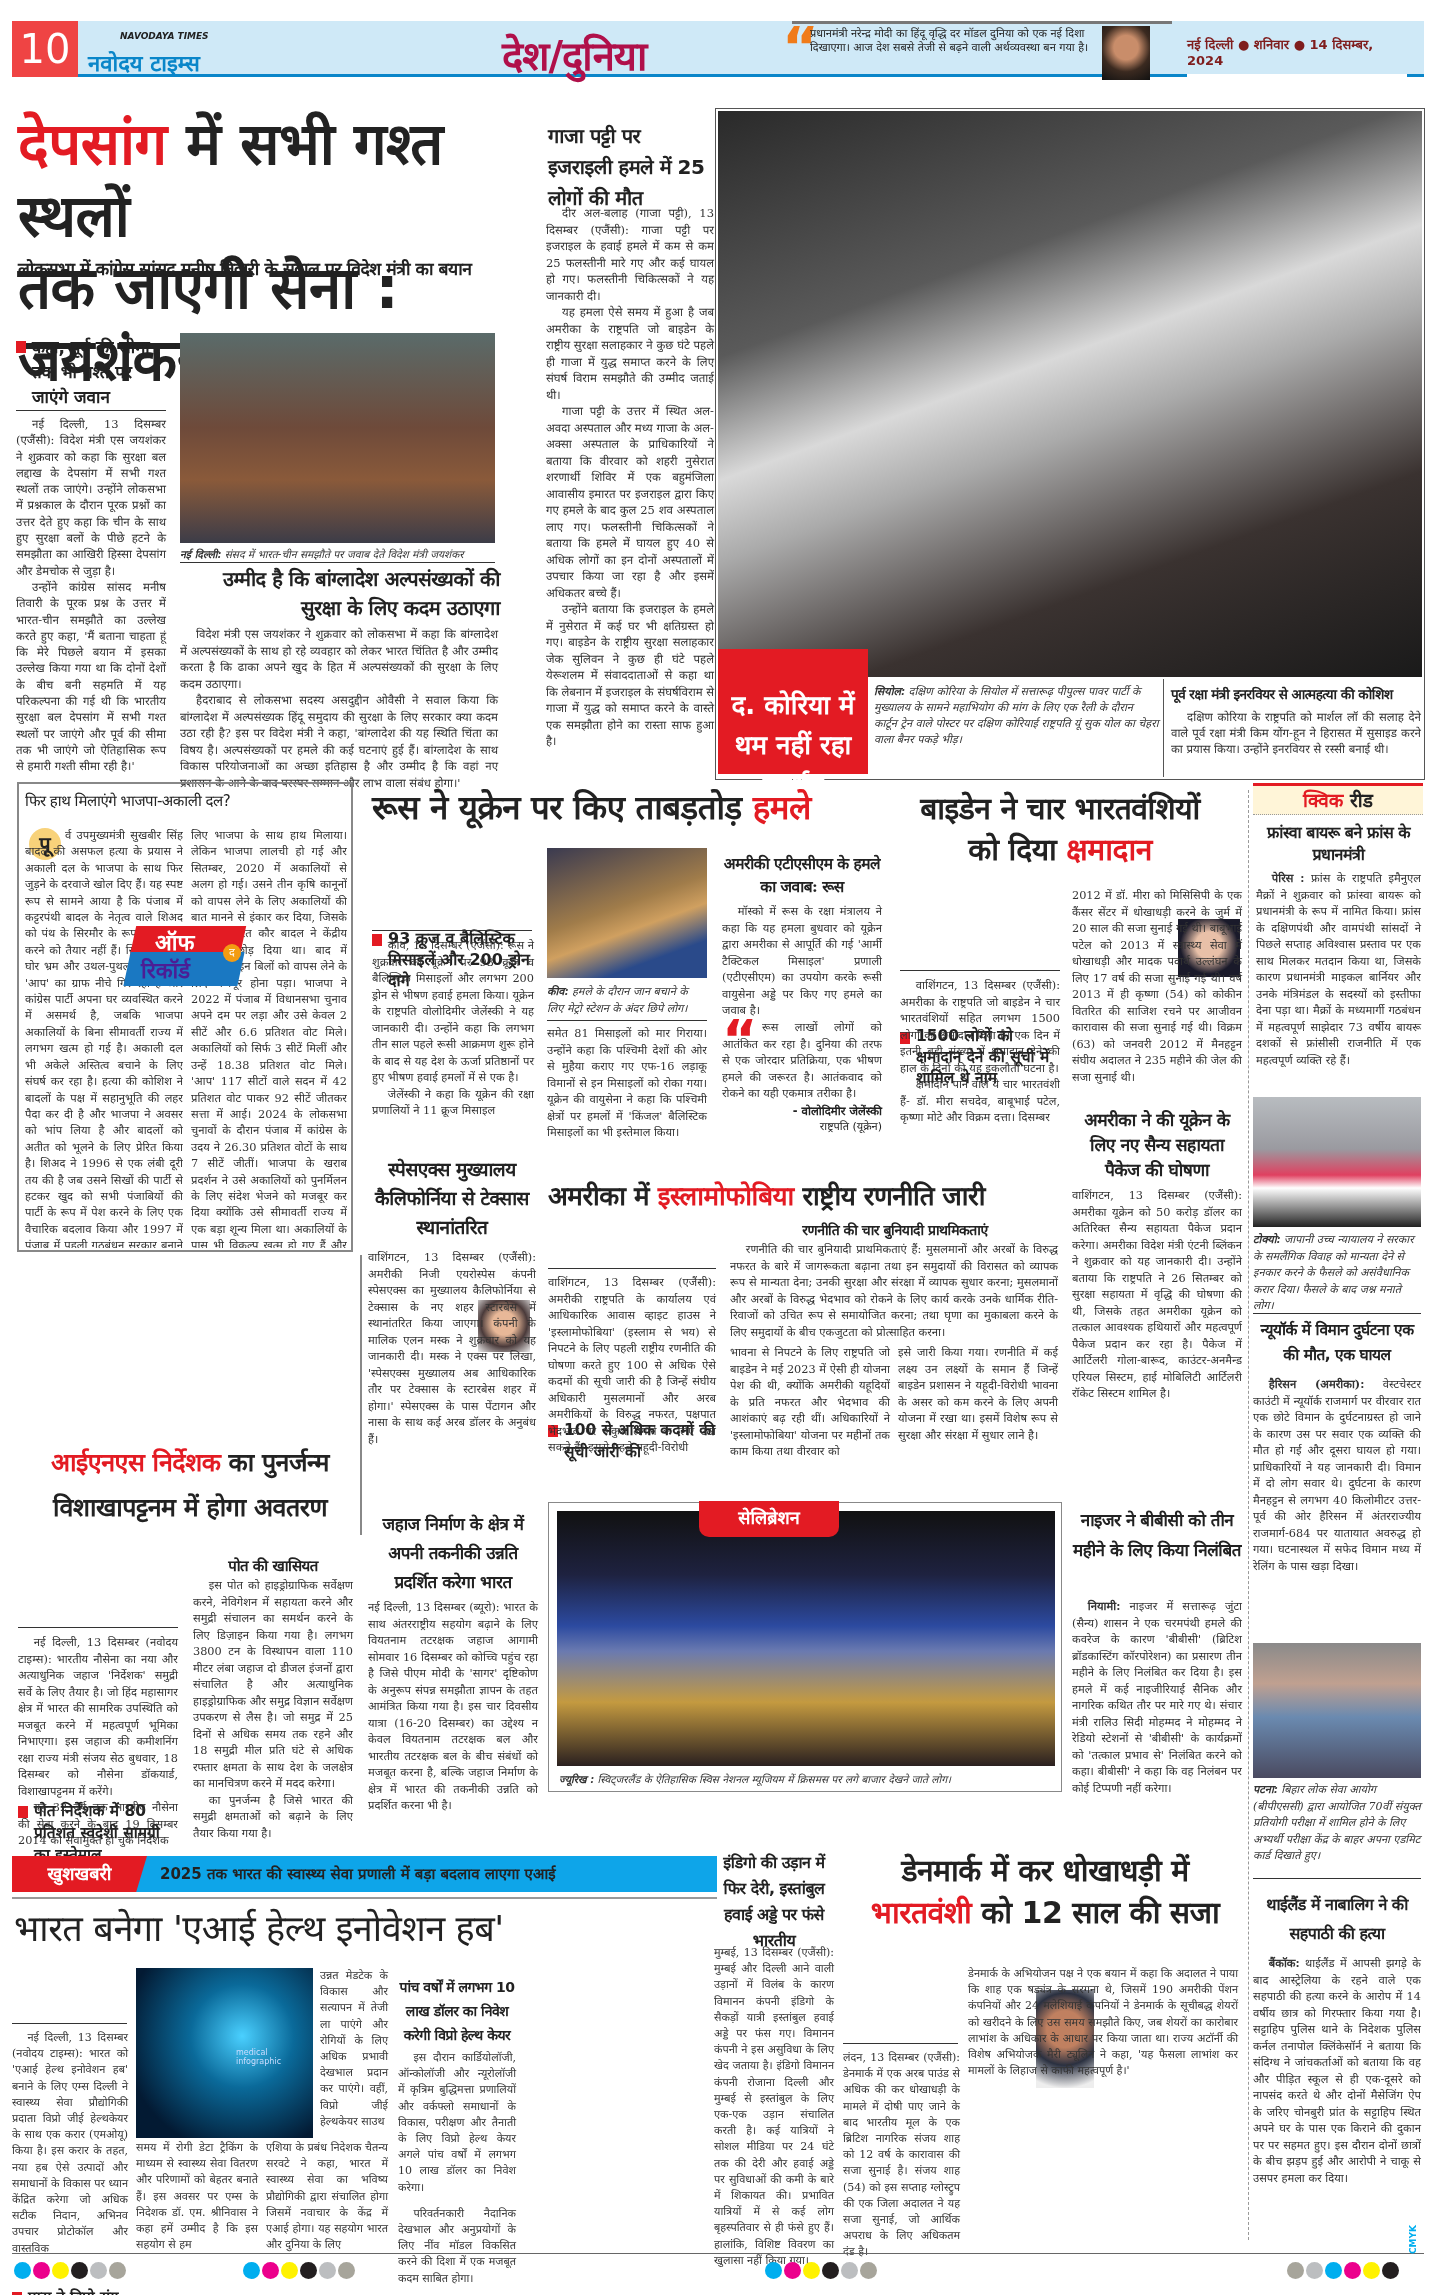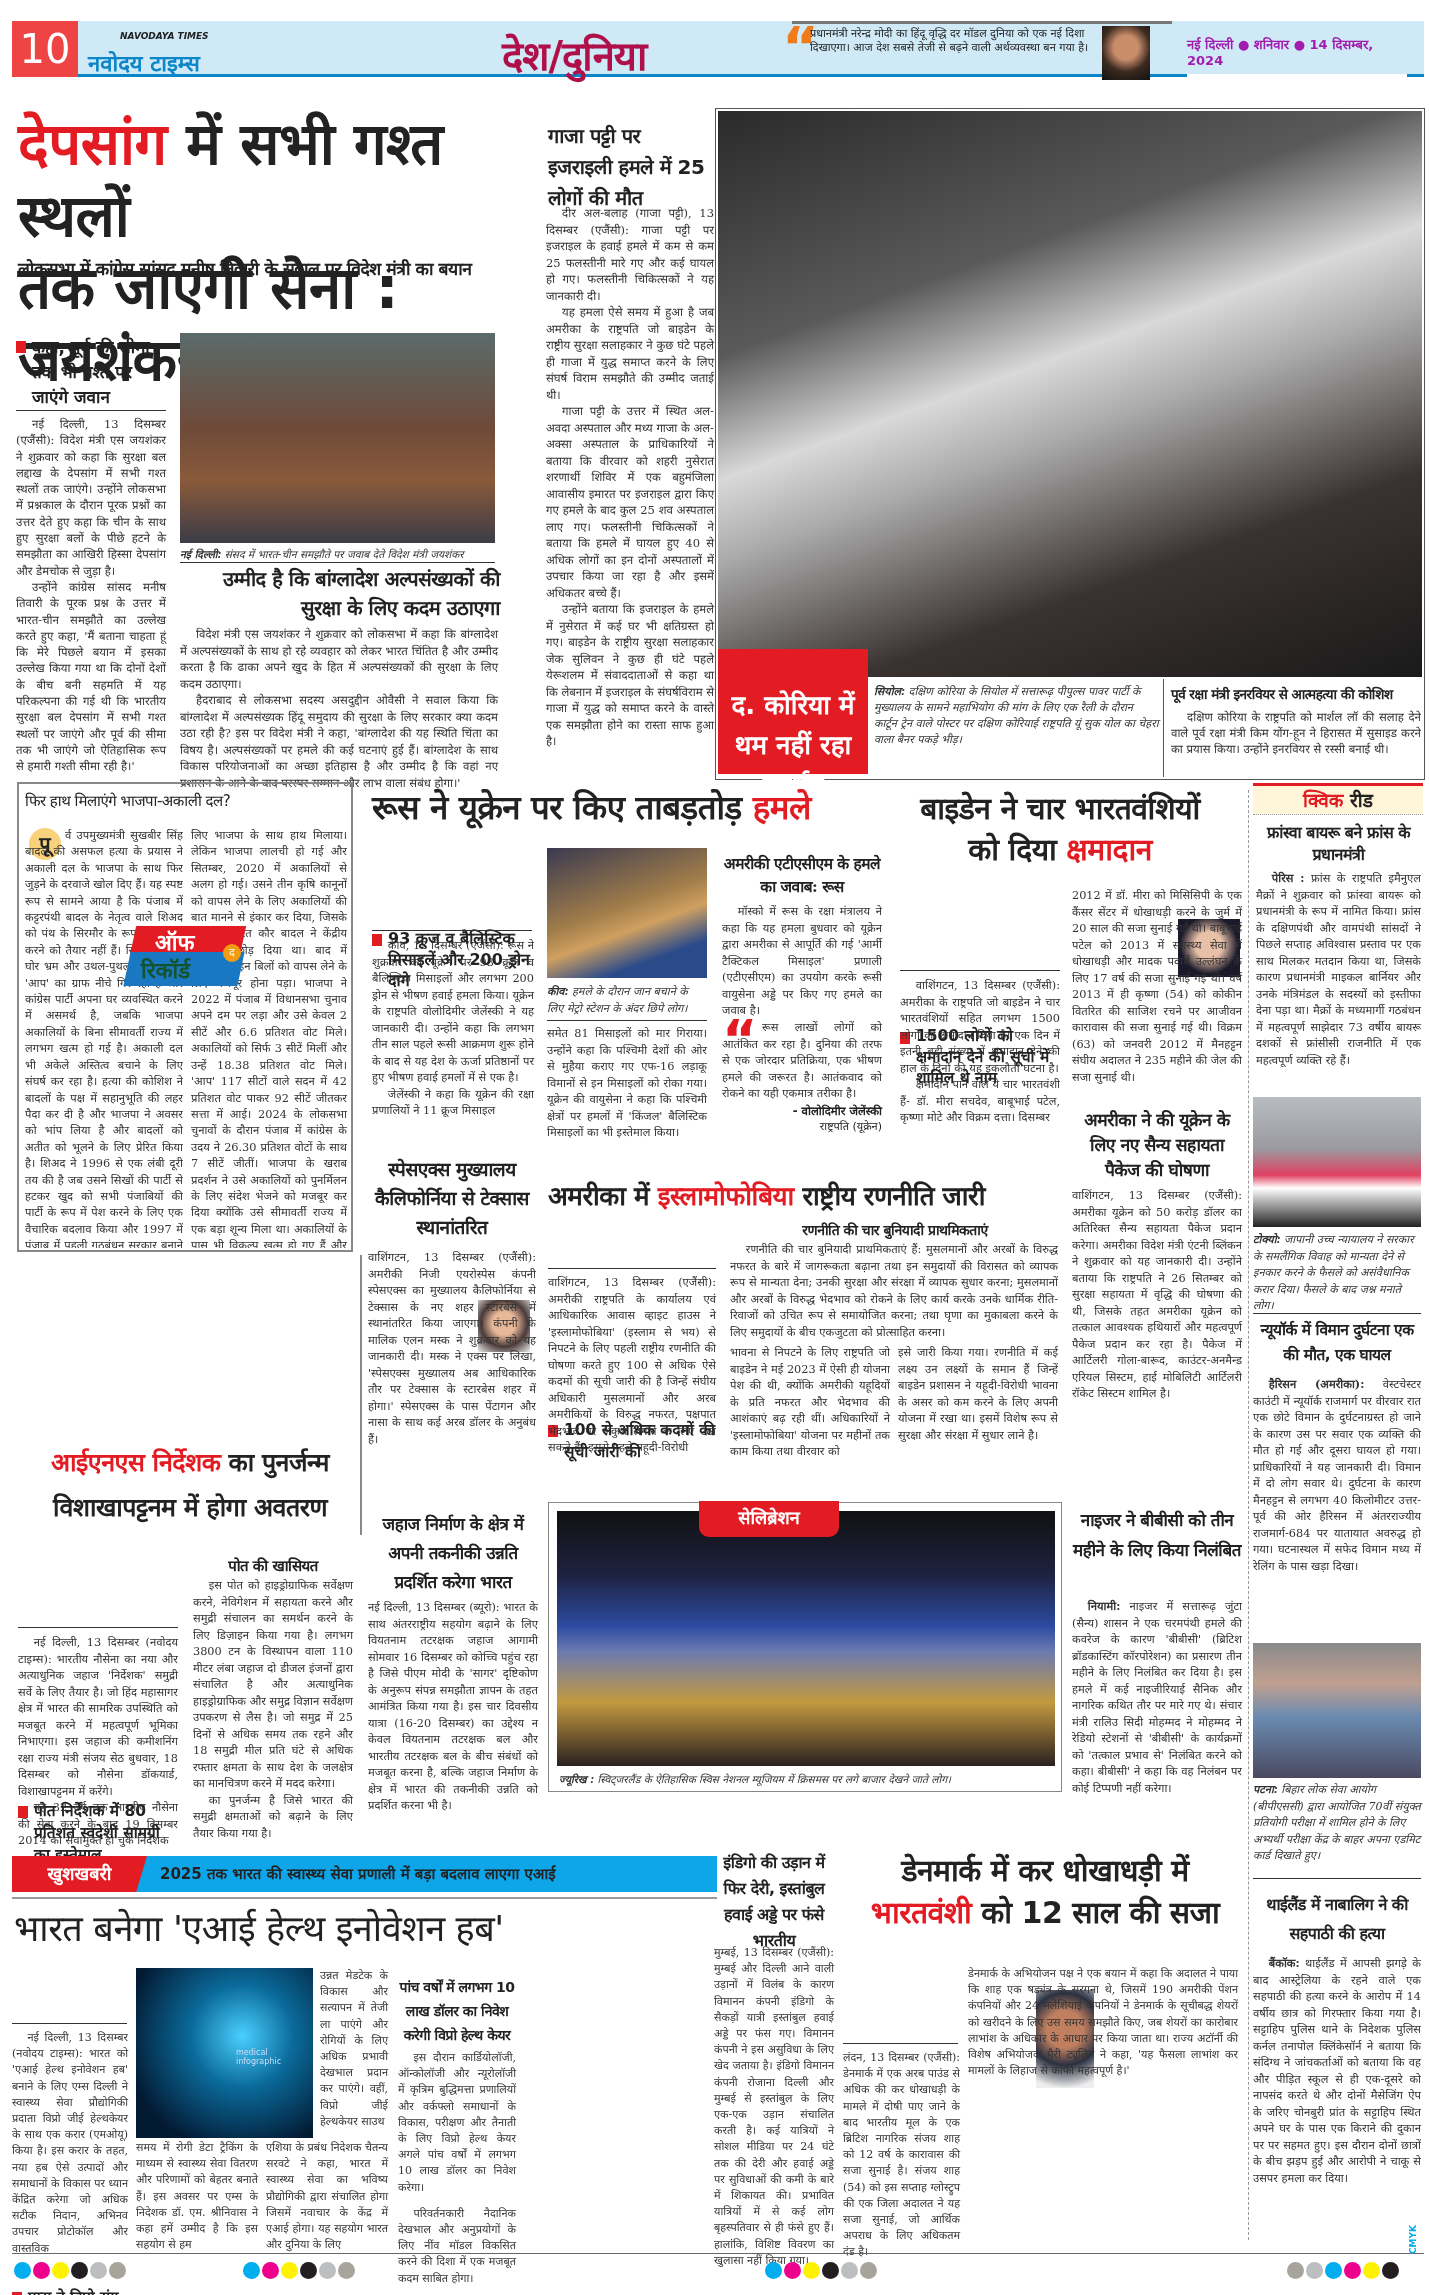--- a/index.html
+++ b/index.html
@@ -24,21 +24,21 @@
 <div class="abs" style="left:12px;top:21px;width:1412px;height:56px;background:#cfe9f7;border-bottom:3px solid #0a86c9">
   <div class="abs" style="left:0;top:0;width:66px;height:56px;background:#ef4444;color:#fff;font-size:40px;line-height:56px;text-align:center">10</div>
   <div class="abs" style="left:108px;top:10px;font-size:9px;font-style:italic;font-weight:bold;color:#222">NAVODAYA TIMES</div>
   <div class="abs" style="left:76px;top:26px;font-size:22px;font-weight:bold;color:#0a86c9">नवोदय टाइम्स</div>
   <div class="abs" style="left:490px;top:6px;font-size:40px;font-weight:bold;color:#b0104a;letter-spacing:-1px">देश/दुनिया</div>
   <div class="abs" style="left:780px;top:0;width:380px;height:56px;border-top:3px solid #777">
     <span class="abs" style="left:-10px;top:-10px;font-size:56px;color:#f07b1a;font-weight:bold">“</span>
     <div class="abs" style="left:18px;top:3px;width:290px;font-size:11px;line-height:14px;color:#222">प्रधानमंत्री नरेन्द्र मोदी का हिंदू वृद्धि दर मॉडल दुनिया को एक नई दिशा दिखाएगा। आज देश सबसे तेजी से बढ़ने वाली अर्थव्यवस्था बन गया है।</div>
     <div class="abs photo" style="left:310px;top:2px;width:48px;height:54px;background:radial-gradient(circle at 50% 40%,#c98d6a 30%,#3b2a20 60%,#111)"></div>
   </div>
-  <div class="abs" style="left:1175px;top:14px;font-size:13px;font-weight:bold;color:#a21caf;border-bottom:3px solid #fff;padding-bottom:6px;width:220px">नई दिल्ली ● शनिवार ● 14 दिसम्बर, 2024</div>
+  <div class="abs" style="left:1175px;top:14px;font-size:13px;font-weight:bold;color:#7f1d1d;border-bottom:3px solid #fff;padding-bottom:6px;width:220px">नई दिल्ली ● शनिवार ● 14 दिसम्बर, 2024</div>
 </div>
 
 <div class="abs hl" style="left:18px;top:108px;width:510px;font-size:58px;line-height:72px">
   <span class="red">देपसांग</span><span> में सभी गश्त स्थलों</span><br>
   <span>तक जाएगी सेना : जयशंकर</span>
 </div>
 <div class="abs hl" style="left:18px;top:256px;width:520px;font-size:17.5px">लोकसभा में कांग्रेस सांसद मनीष तिवारी के सवाल पर विदेश मंत्री का बयान</div>
 <div class="abs sub" style="left:16px;top:335px;width:140px;font-size:17px;line-height:25px">कहा, पूर्व की सीमा तक भी गश्त पर जाएंगे जवान</div>
 <div class="abs rule" style="left:16px;top:410px;width:150px"></div>
 <div class="abs txt" style="left:16px;top:416px;width:150px;font-size:11.5px;line-height:16.3px">
@@ -75,21 +75,21 @@
 
 <div class="abs" style="left:17px;top:782px;width:336px;height:470px;border:2px solid #888">
   <div class="abs hl" style="left:6px;top:6px;width:324px;font-size:15px;font-weight:normal;color:#222">फिर हाथ मिलाएंगे भाजपा-अकाली दल?</div>
   <div class="abs" style="left:10px;top:44px;width:32px;height:32px;border-radius:50%;background:#f8d27a;font-weight:bold;font-size:20px;text-align:center;line-height:32px">पू</div>
   <div class="abs txt" style="left:6px;top:44px;width:158px;height:420px;overflow:hidden;font-size:11.3px;line-height:16.4px;text-indent:40px">र्व उपमुख्यमंत्री सुखबीर सिंह बादल की असफल हत्या के प्रयास ने अकाली दल के भाजपा के साथ फिर जुड़ने के दरवाजे खोल दिए हैं। यह स्पष्ट रूप से सामने आया है कि पंजाब में कट्टरपंथी बादल के नेतृत्व वाले शिअद को पंथ के सिरमौर के रूप में स्वीकार करने को तैयार नहीं हैं। सिख जगत में घोर भ्रम और उथल-पुथल मची हुई है। 'आप' का ग्राफ नीचे गिर रहा है और कांग्रेस पार्टी अपना घर व्यवस्थित करने में असमर्थ है, जबकि भाजपा अकालियों के बिना सीमावर्ती राज्य में लगभग खत्म हो गई है। अकाली दल भी अकेले अस्तित्व बचाने के लिए संघर्ष कर रहा है। हत्या की कोशिश ने बादलों के पक्ष में सहानुभूति की लहर पैदा कर दी है और भाजपा ने अवसर को भांप लिया है और बादलों को अतीत को भूलने के लिए प्रेरित किया है। शिअद ने 1996 से एक लंबी दूरी तय की है जब उसने सिखों की पार्टी से हटकर खुद को सभी पंजाबियों की पार्टी के रूप में पेश करने के लिए एक वैचारिक बदलाव किया और 1997 में पंजाब में पहली गठबंधन सरकार बनाने के</div>
   <div class="abs txt" style="left:172px;top:44px;width:156px;height:420px;overflow:hidden;font-size:11.3px;line-height:16.4px">लिए भाजपा के साथ हाथ मिलाया। लेकिन भाजपा लालची हो गई और सितम्बर, 2020 में अकालियों से अलग हो गई। उसने तीन कृषि कानूनों को वापस लेने के लिए अकालियों की बात मानने से इंकार कर दिया, जिसके बाद हरसिमरत कौर बादल ने केंद्रीय मंत्रिमंडल छोड़ दिया था। बाद में सरकार को इन बिलों को वापस लेने के लिए मजबूर होना पड़ा। भाजपा ने 2022 में पंजाब में विधानसभा चुनाव अपने दम पर लड़ा और उसे केवल 2 सीटें और 6.6 प्रतिशत वोट मिले। अकालियों को सिर्फ 3 सीटें मिलीं और उन्हें 18.38 प्रतिशत वोट मिले। 'आप' 117 सीटों वाले सदन में 42 प्रतिशत वोट पाकर 92 सीटें जीतकर सत्ता में आई। 2024 के लोकसभा चुनावों के दौरान पंजाब में कांग्रेस के उदय ने 26.30 प्रतिशत वोटों के साथ 7 सीटें जीतीं। भाजपा के खराब प्रदर्शन ने उसे अकालियों को पुनर्मिलन के लिए संदेश भेजने को मजबूर कर दिया क्योंकि उसे सीमावर्ती राज्य में एक बड़ा शून्य मिला था। अकालियों के पास भी विकल्प खत्म हो गए हैं और लगता है कि पर्दे के पीछे रहने वालों के लिए फिर से कारोबार करने का समय आ गया है।</div>
   <div class="abs" style="left:108px;top:142px;width:122px;height:68px">
     <div class="abs" style="left:6px;top:0;width:110px;height:30px;background:#e31b23;transform:skewX(-12deg)"></div>
     <div class="abs" style="left:0;top:26px;width:114px;height:34px;background:#1a78c2;transform:skewX(-12deg)"></div>
     <div class="abs" style="left:28px;top:0;color:#fff;font-weight:bold;font-size:22px">ऑफ</div>
-    <div class="abs" style="left:14px;top:28px;color:#14532d;font-weight:bold;font-size:22px">रिकॉर्ड</div>
+    <div class="abs" style="left:14px;top:28px;color:#4c1d95;font-weight:bold;font-size:22px">रिकॉर्ड</div>
     <div class="abs" style="left:96px;top:18px;width:18px;height:18px;border-radius:50%;background:#f39c12;color:#fff;font-size:11px;text-align:center;line-height:18px">द</div>
   </div>
 </div>
 
 <div class="abs hl" style="left:372px;top:788px;width:500px;font-size:33px;line-height:40px"><span>रूस ने यूक्रेन पर किए ताबड़तोड़ </span><span class="red">हमले</span></div>
 <div class="abs sub" style="left:372px;top:853px;width:160px;font-size:16px;line-height:21px">93 क्रूज व बैलिस्टिक मिसाइलें और 200 ड्रोन दागे</div>
 <div class="abs rule" style="left:372px;top:930px;width:160px"></div>
 <div class="abs txt" style="left:372px;top:938px;width:162px;font-size:11.3px;line-height:16.5px">
   <p>कीव, 13 दिसम्बर (एजैंसी): रूस ने शुक्रवार को यूक्रेन पर 93 क्रूज व बैलिस्टिक मिसाइलों और लगभग 200 ड्रोन से भीषण हवाई हमला किया। यूक्रेन के राष्ट्रपति वोलोदिमीर जेलेंस्की ने यह जानकारी दी। उन्होंने कहा कि लगभग तीन साल पहले रूसी आक्रमण शुरू होने के बाद से यह देश के ऊर्जा प्रतिष्ठानों पर हुए भीषण हवाई हमलों में से एक है।</p>
   <p>जेलेंस्की ने कहा कि यूक्रेन की रक्षा प्रणालियों ने 11 क्रूज मिसाइल</p>

